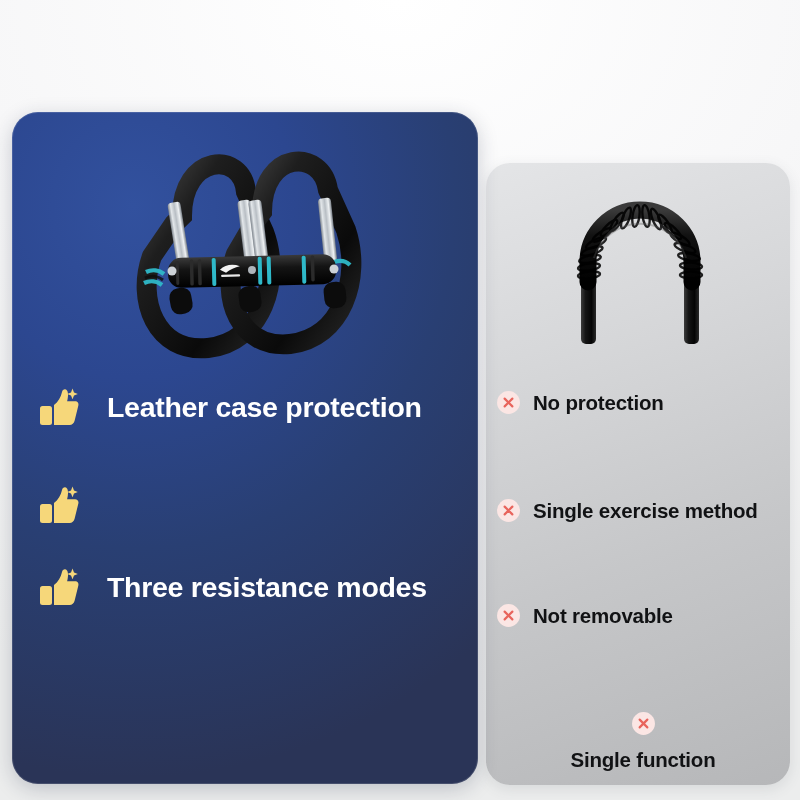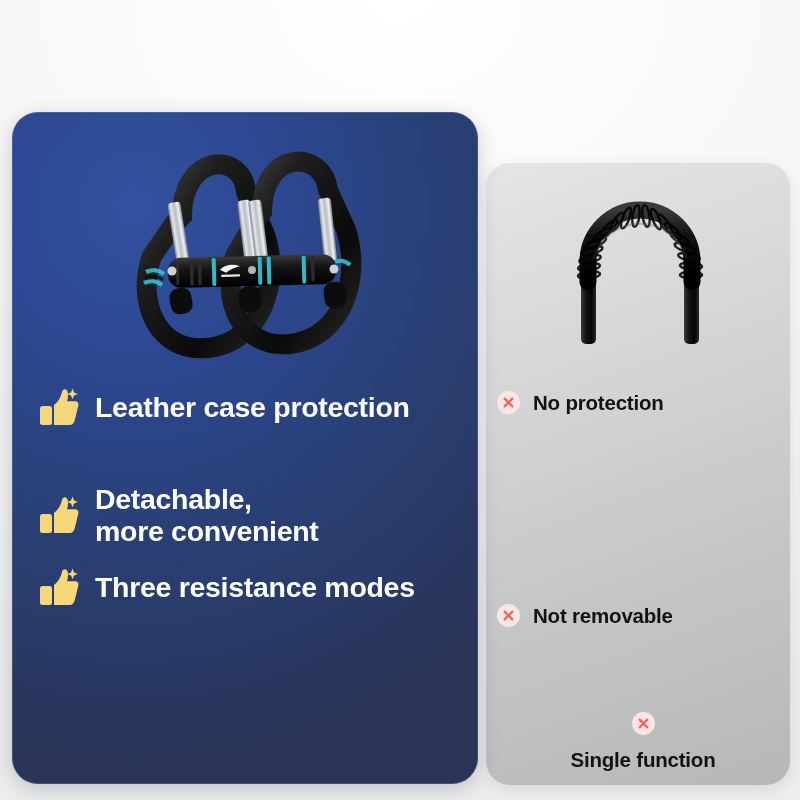--- a/index.html
+++ b/index.html
@@ -87,21 +87,21 @@
     left:12px; top:112px;
     width:466px; height:672px;
     pointer-events:none;
   }
   .ours-row {
     position:absolute;
     left:25px;
     width:430px;
     display:flex;
     align-items:center;
-    gap:14px;
+    gap:26px;
     pointer-events:auto;
   }
   .ours-row.r0 { top:274px; }
   .ours-row.r1 { top:372px; }
   .ours-row.r2 { top:454px; }
   .ours-row.r3 { top:580px; }
 
   .thumb-icon { width:44px; height:44px; flex:0 0 44px; }
   .thumb-icon svg { width:100%; height:100%; display:block; }
 
@@ -207,20 +207,29 @@
     <div class="theirs-row r0">
       <span class="x-icon">
         <svg viewBox="0 0 24 24" xmlns="http://www.w3.org/2000/svg">
           <circle cx="12" cy="12" r="11" fill="#fbe6e4"></circle>
           <path d="M8.3 8.3 L15.7 15.7 M15.7 8.3 L8.3 15.7" stroke="#e8645c" stroke-width="2.1" stroke-linecap="round"></path>
         </svg>
       </span>
       <span class="theirs-text">No protection</span>
     </div>
 
+    <div class="theirs-row r1">
+      <span class="x-icon">
+        <svg viewBox="0 0 24 24" xmlns="http://www.w3.org/2000/svg">
+          <circle cx="12" cy="12" r="11" fill="#fbe6e4"></circle>
+          <path d="M8.3 8.3 L15.7 15.7 M15.7 8.3 L8.3 15.7" stroke="#e8645c" stroke-width="2.1" stroke-linecap="round"></path>
+        </svg>
+      </span>
+      <span class="theirs-text">Single exercise method</span>
+    </div>
 
     <div class="theirs-row r2">
       <span class="x-icon">
         <svg viewBox="0 0 24 24" xmlns="http://www.w3.org/2000/svg">
           <circle cx="12" cy="12" r="11" fill="#fbe6e4"></circle>
           <path d="M8.3 8.3 L15.7 15.7 M15.7 8.3 L8.3 15.7" stroke="#e8645c" stroke-width="2.1" stroke-linecap="round"></path>
         </svg>
       </span>
       <span class="theirs-text">Not removable</span>
     </div>
@@ -342,22 +351,20 @@
     <div class="ours-row r1">
       <span class="thumb-icon">
         <svg viewBox="0 0 44 44" xmlns="http://www.w3.org/2000/svg">
           <rect x="3" y="20" width="12" height="19" rx="2.5" fill="#f6d77a"></rect>
           <path d="M17 39 L17 19 C 21 16, 24 11, 25 6 C 25.5 3.2, 28.5 2.4, 30 4.4
                    C 31.4 6.3, 31.3 11, 30.1 15.2 L 38 15.2 C 40.6 15.2, 42 17.3, 41.3 19.7
                    L 37.6 34.8 C 37 37.3, 35 39, 32.6 39 Z" fill="#f6d77a"></path>
           <path d="M35.5 2.5 L37 6.4 L40.8 7.9 L37 9.4 L35.5 13.2 L34 9.4 L30.2 7.9 L34 6.4 Z" fill="#f6d77a"></path>
         </svg>
       </span>
-      <span class="ours-text">Detachable,
-more convenient</span>
     </div>
 
     <div class="ours-row r2">
       <span class="thumb-icon">
         <svg viewBox="0 0 44 44" xmlns="http://www.w3.org/2000/svg">
           <rect x="3" y="20" width="12" height="19" rx="2.5" fill="#f6d77a"></rect>
           <path d="M17 39 L17 19 C 21 16, 24 11, 25 6 C 25.5 3.2, 28.5 2.4, 30 4.4
                    C 31.4 6.3, 31.3 11, 30.1 15.2 L 38 15.2 C 40.6 15.2, 42 17.3, 41.3 19.7
                    L 37.6 34.8 C 37 37.3, 35 39, 32.6 39 Z" fill="#f6d77a"></path>
           <path d="M35.5 2.5 L37 6.4 L40.8 7.9 L37 9.4 L35.5 13.2 L34 9.4 L30.2 7.9 L34 6.4 Z" fill="#f6d77a"></path>

